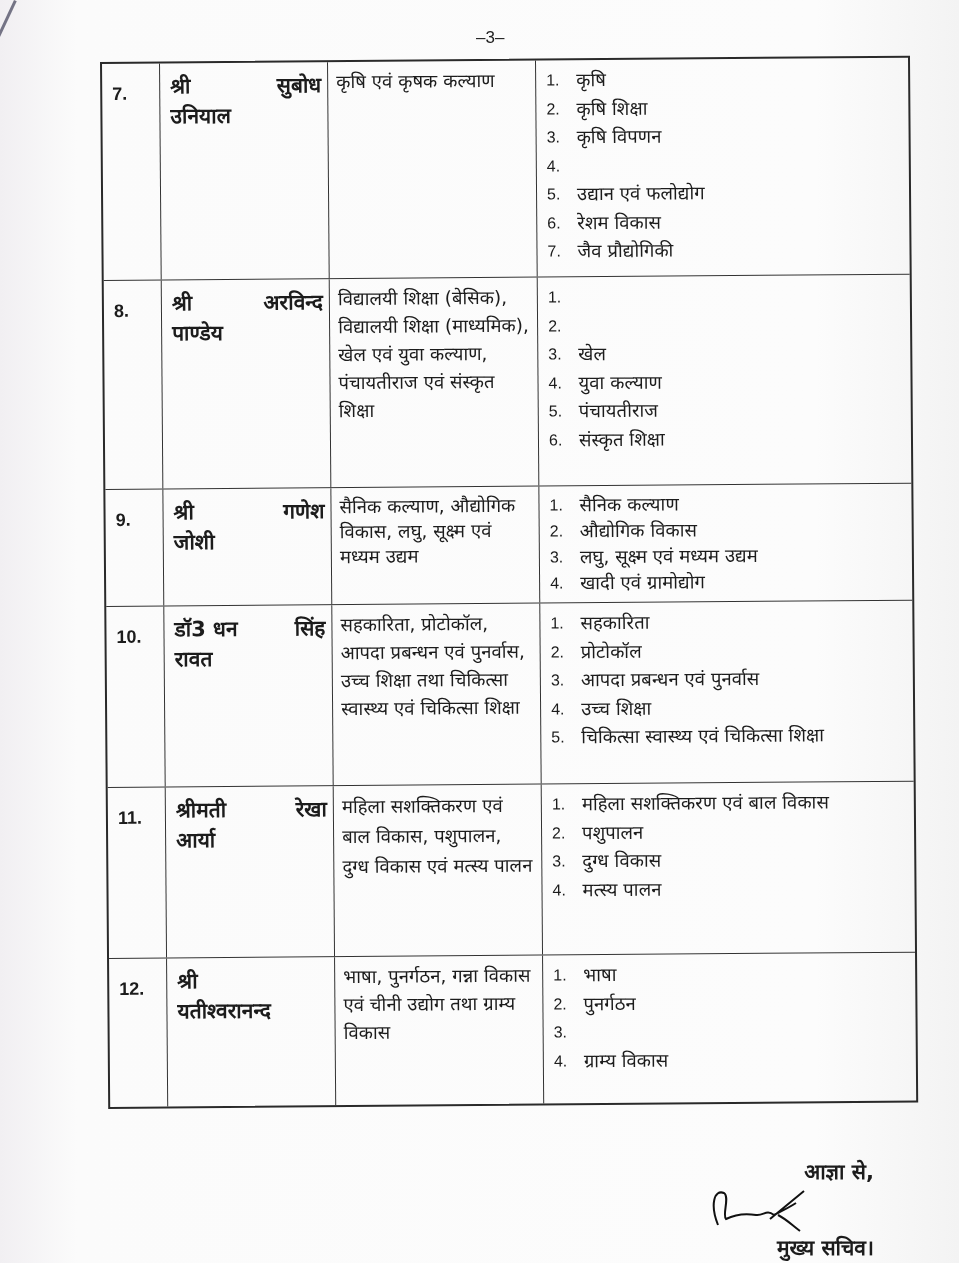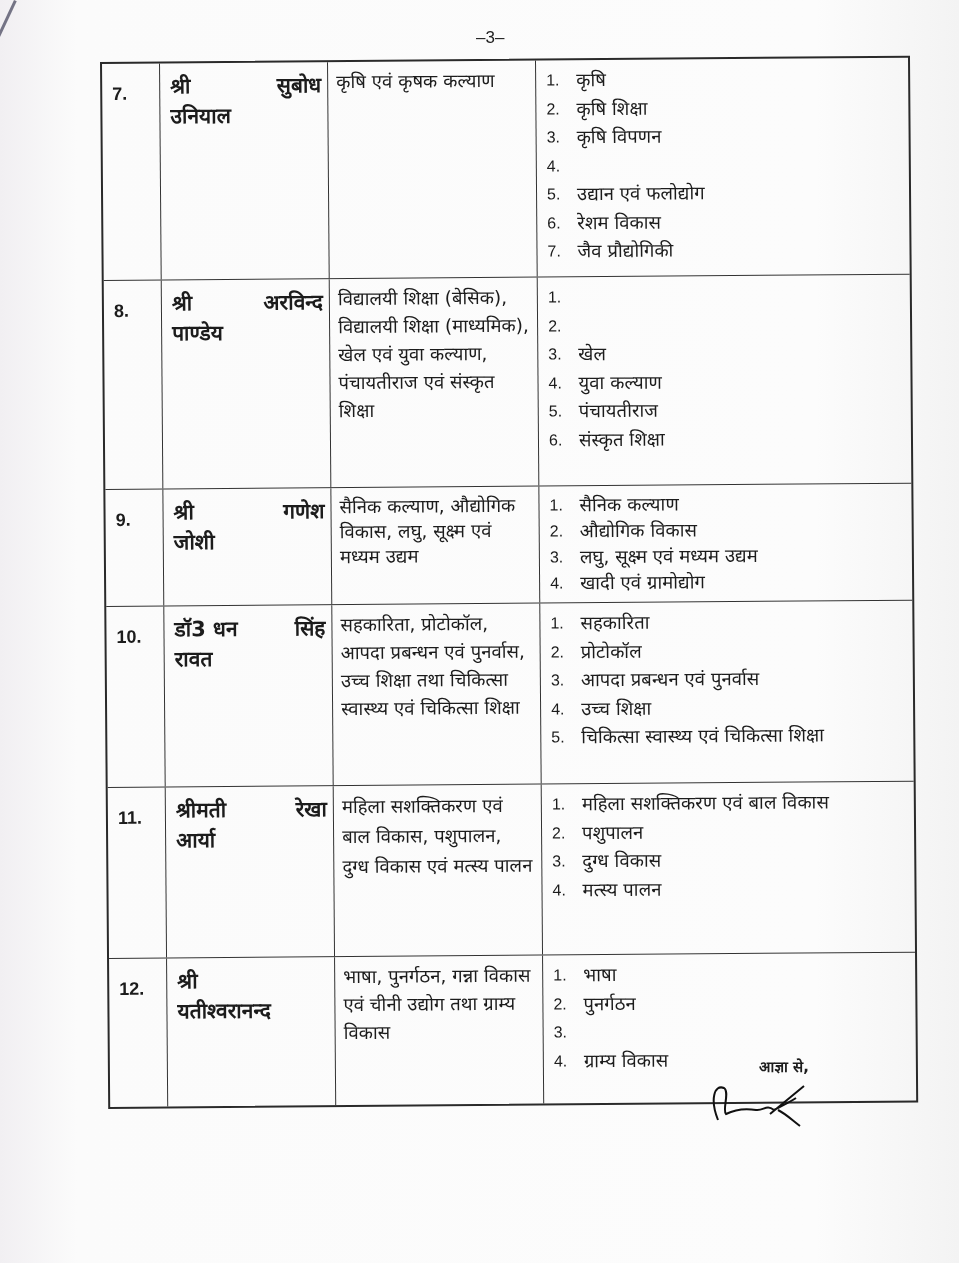--- a/index.html
+++ b/index.html
@@ -35,22 +35,22 @@
   .cell:last-child { border-right: none; }
   .c-num { width: 58px; padding: 20px 0 0 10px; font-family: "Liberation Sans", sans-serif; font-weight: bold; font-size: 18px; }
   .c-name { width: 168px; padding: 8px 6px 0 10px; font-weight: bold; font-size: 21px; line-height: 30px; }
   .c-dept { width: 208px; padding: 6px 8px 0 8px; font-size: 18.5px; line-height: 28px; }
   .c-list { flex: 1; padding: 6px 0 0 10px; font-size: 18.5px; line-height: 28.5px; }
   .name-line1 { display: flex; justify-content: space-between; }
   .dept-text { text-align: left; }
   .list-item { display: flex; }
   .list-idx { width: 30px; font-family: "Liberation Sans", sans-serif; font-size: 16px; }
   .footer {
-    position: absolute; left: 664px; top: 1054px; width: 210px; text-align: center;
-    font-weight: bold; font-size: 15px; line-height: 26px;
+    position: absolute; left: 664px; top: 1159px; width: 210px; text-align: right;
+    font-weight: bold; font-size: 21px; line-height: 26px;
   }
   .footer .order { margin-left: 30px; }
   .signature { height: 50px; position: relative; }
   .signature svg { position: absolute; left: 40px; top: 0; }
 </style>
 </head>
 <body>
 
 <div class="page">
   <div class="corner-mark"></div>
@@ -272,14 +272,15 @@
 
   </div>
 
   <div class="footer">
     <div class="order">आज्ञा से,</div>
     <div class="signature">
       <svg width="120" height="50" viewBox="0 0 120 50">
         <path d="M14 40 C 6 20, 10 4, 20 8 C 26 12, 18 30, 22 34 C 30 30, 40 28, 52 30 C 60 31, 62 24, 70 30 C 78 26, 86 22, 92 18 M 66 34 L 100 6 M 74 30 C 82 34, 88 40, 96 46" fill="none" stroke="#111" stroke-width="2"></path>
       </svg>
     </div>
+    <div>मुख्य सचिव।</div>
   </div>
 </div>
 
 </body></html>

